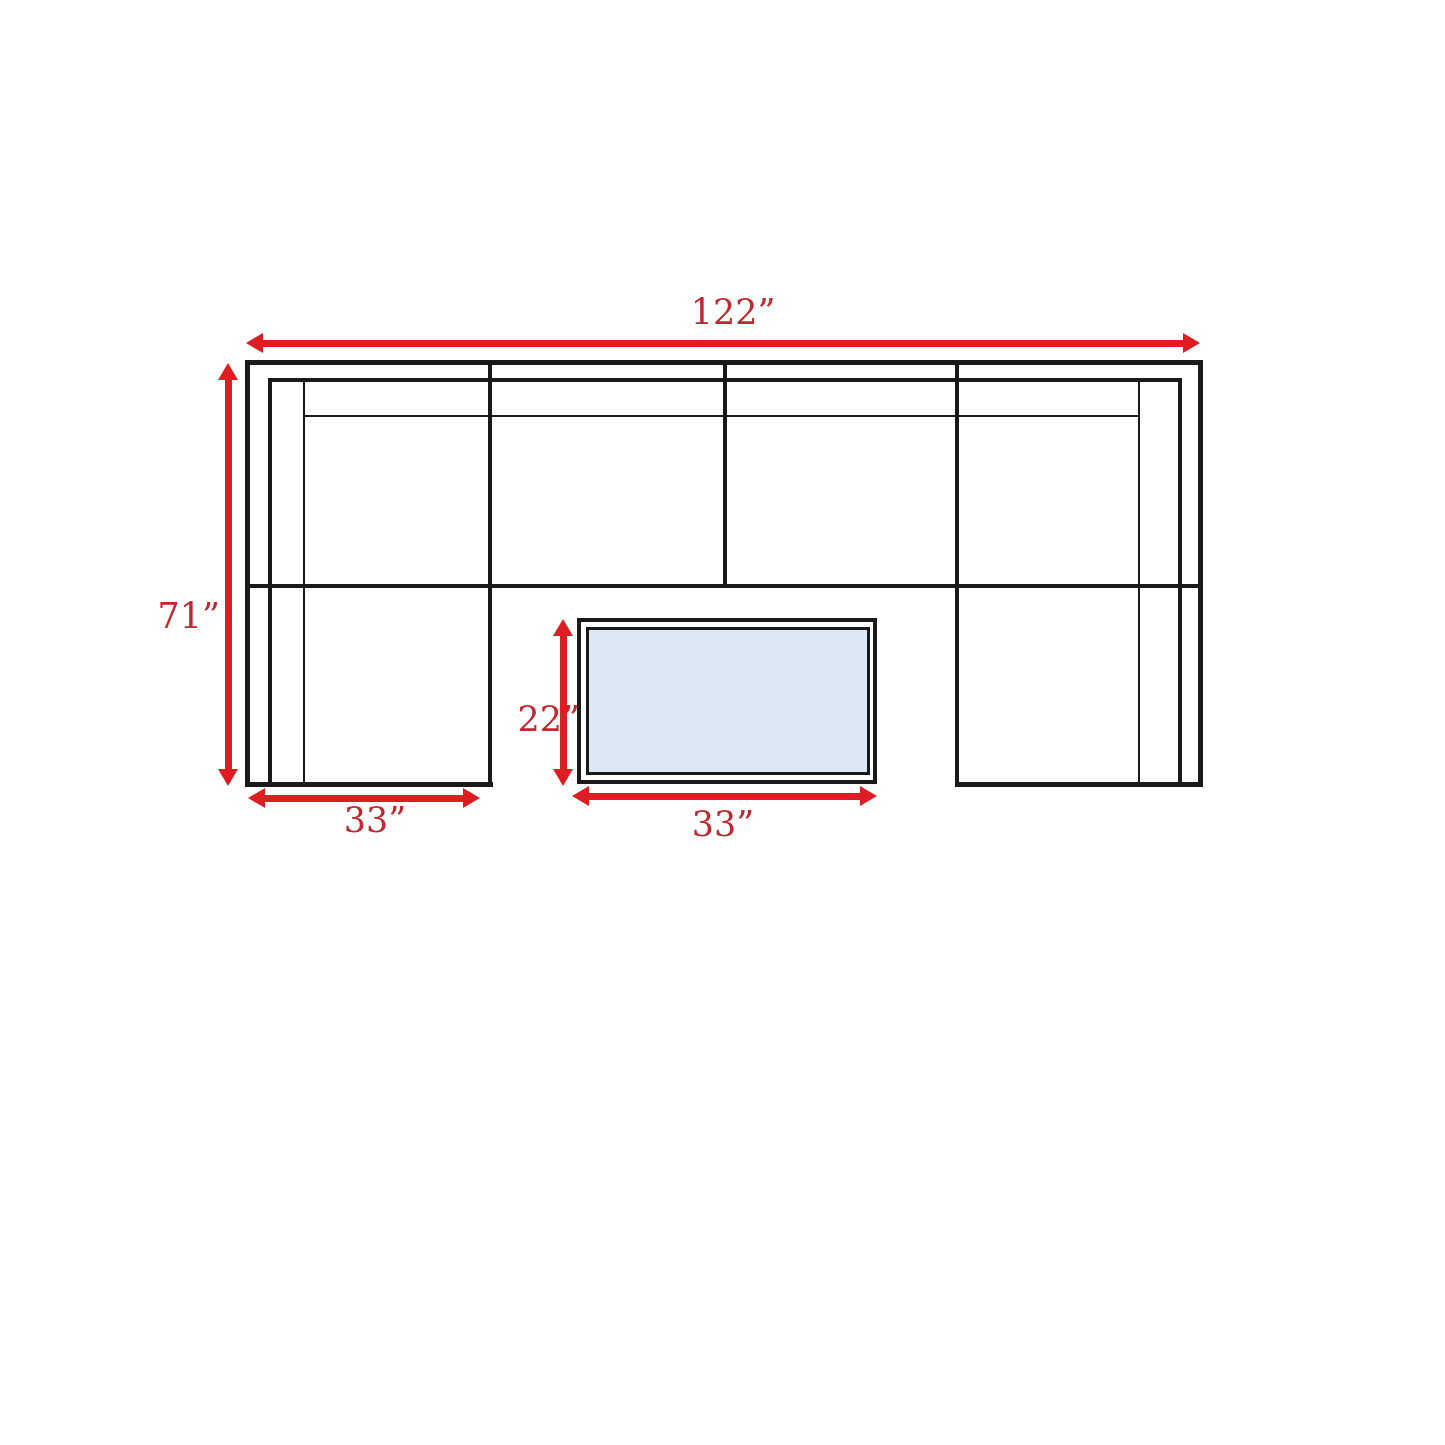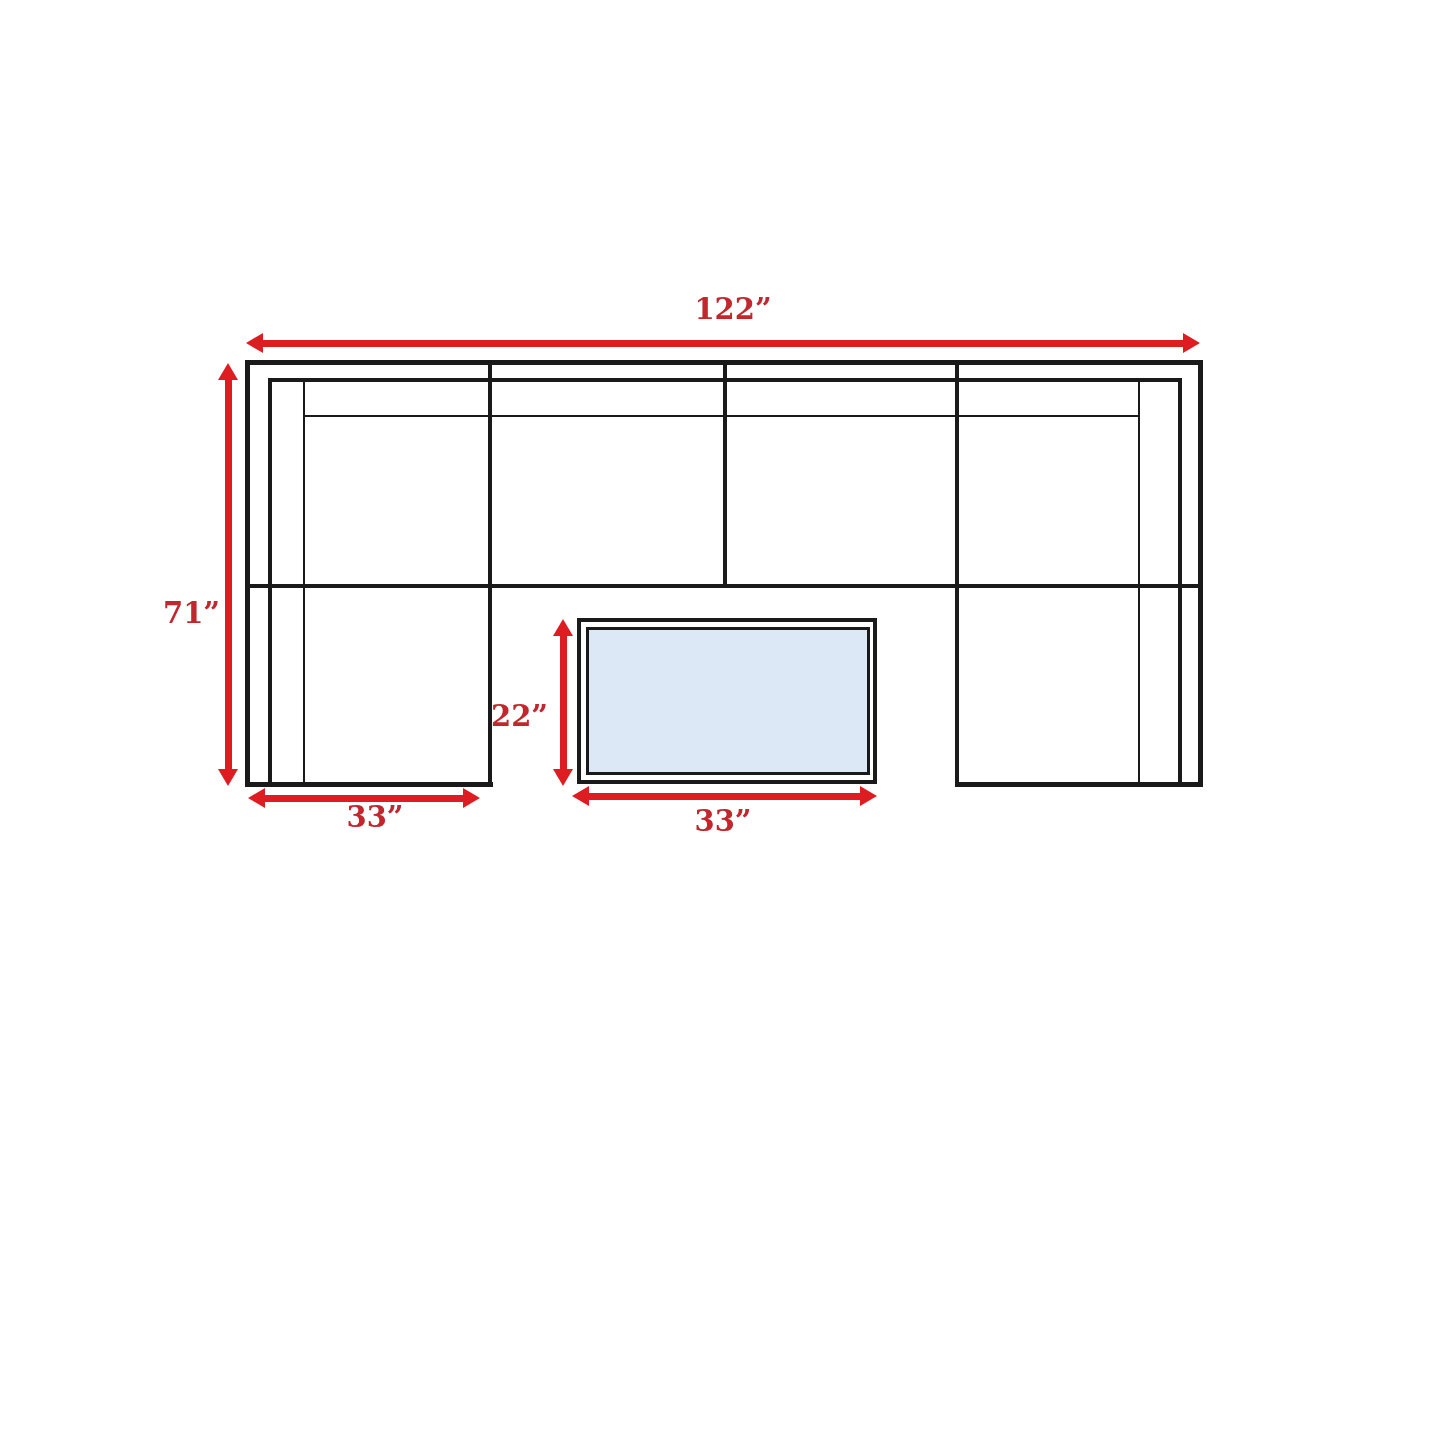--- a/index.html
+++ b/index.html
@@ -9,21 +9,21 @@
     --table-fill-blue:#dce8f5;
     --background:#ffffff;
   }
   html,body{margin:0;padding:0;background:var(--background);}
   #canvas{
     position:relative;width:1445px;height:1445px;background:var(--background);
     overflow:hidden;font-family:"DejaVu Serif","Liberation Serif",serif;
   }
   .ln{position:absolute;background:var(--outline-black);}
   .dim-label{
-    position:absolute;color:var(--label-red);font-weight:bold;font-size:29px;
+    position:absolute;color:var(--label-red);font-weight:normal;font-size:35px;
     line-height:1;text-align:center;white-space:nowrap;
   }
   .dim-label.right{text-align:right;}
   
   .arrow-h{position:absolute;height:20px;}
   .arrow-h .shaft{position:absolute;left:13px;right:13px;top:7px;height:7px;background:var(--arrow-red);}
   .arrow-h .head-l{position:absolute;left:0;top:0;width:0;height:0;
     border-top:10px solid transparent;border-bottom:10px solid transparent;border-right:17px solid var(--arrow-red);}
   .arrow-h .head-r{position:absolute;right:0;top:0;width:0;height:0;
     border-top:10px solid transparent;border-bottom:10px solid transparent;border-left:17px solid var(--arrow-red);}
@@ -87,16 +87,16 @@
   </div>
   <div class="arrow-h" style="left:572px;top:786px;width:305px;">
     <span class="head-l"></span>
     <span class="shaft"></span>
     <span class="head-r"></span>
   </div>
 
   <div class="dim-label" style="left:660px;top:295px;width:146px;">122”</div>
   <div class="dim-label right" style="left:150px;top:599px;width:70px;">71”</div>
   <div class="dim-label" style="left:305px;top:803px;width:140px;">33”</div>
-  <div class="dim-label right" style="left:476px;top:702px;width:72px;">22”</div>
+  <div class="dim-label right" style="left:508px;top:702px;width:72px;">22”</div>
   <div class="dim-label" style="left:653px;top:807px;width:140px;">33”</div>
 
 </div>
 
 </body></html>

